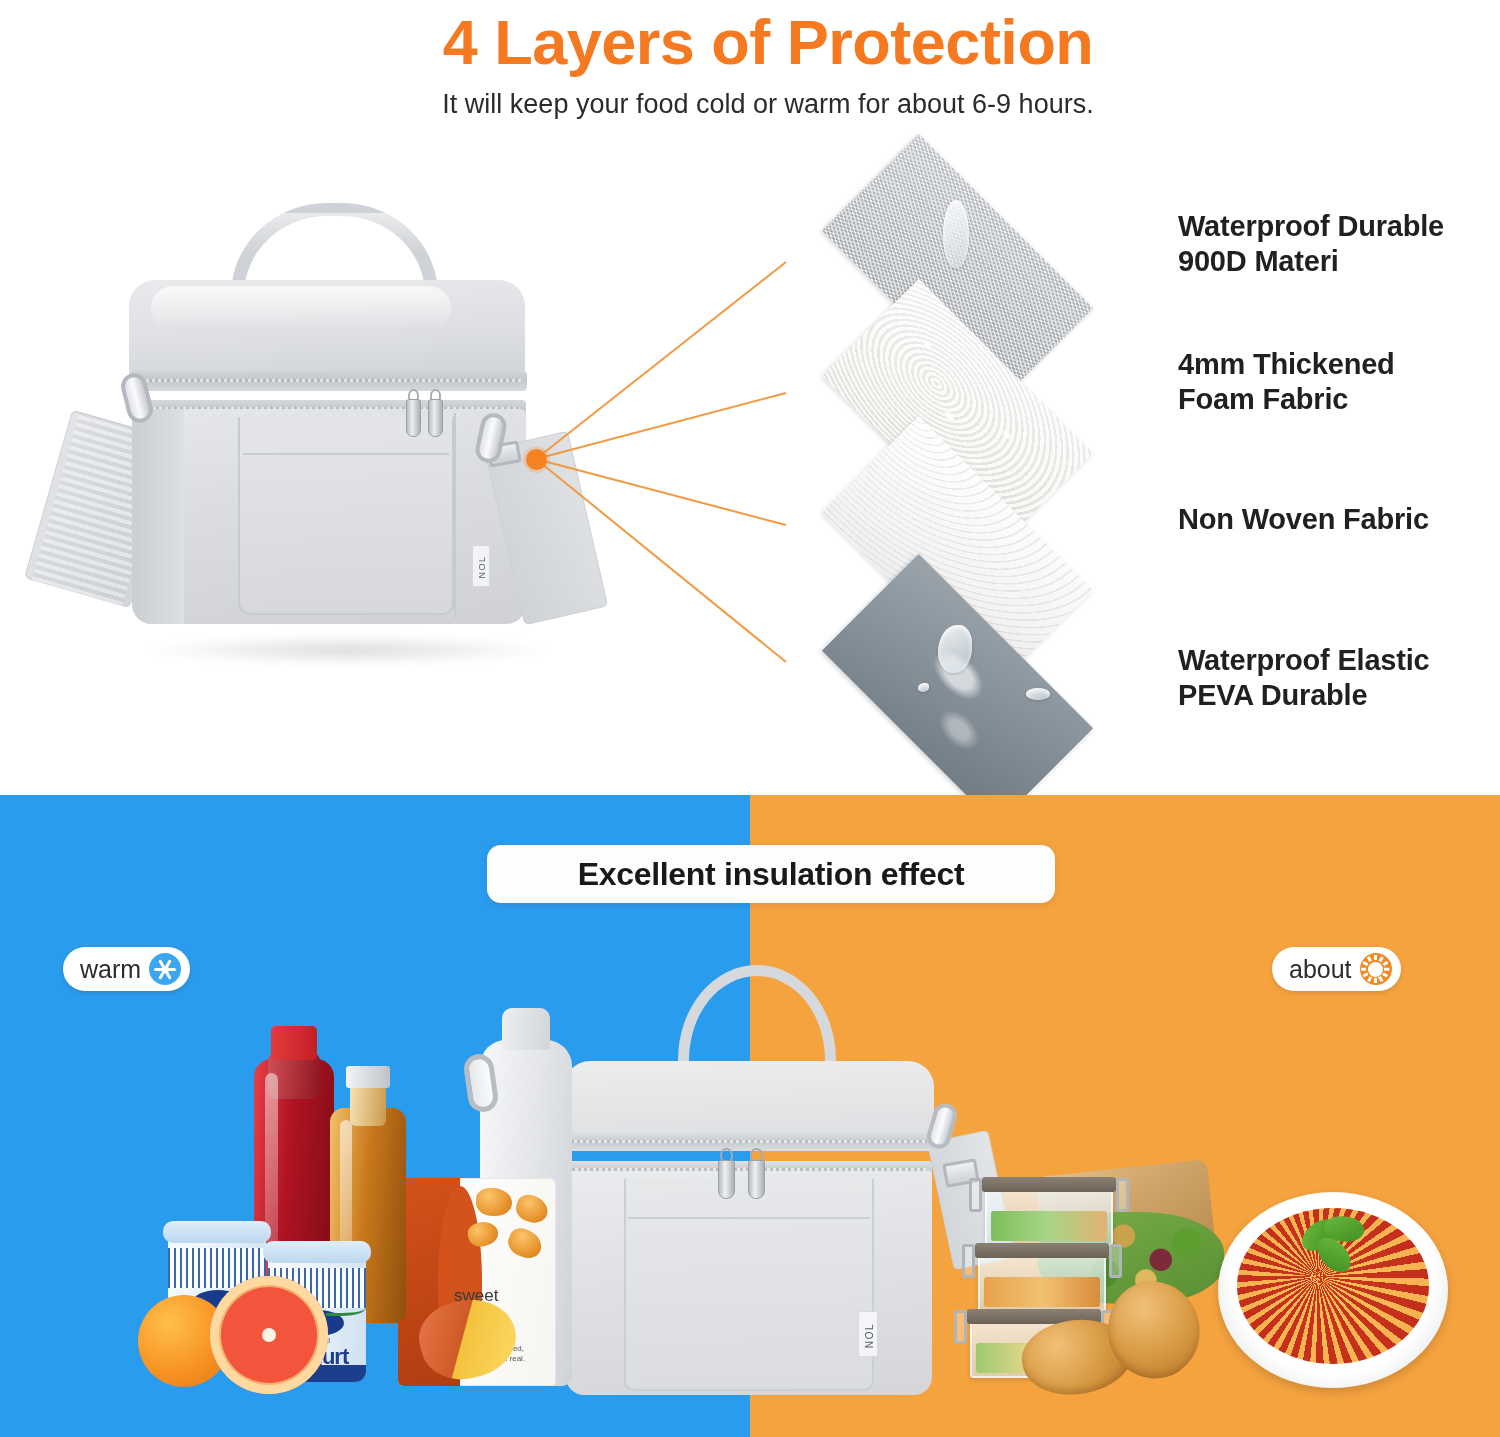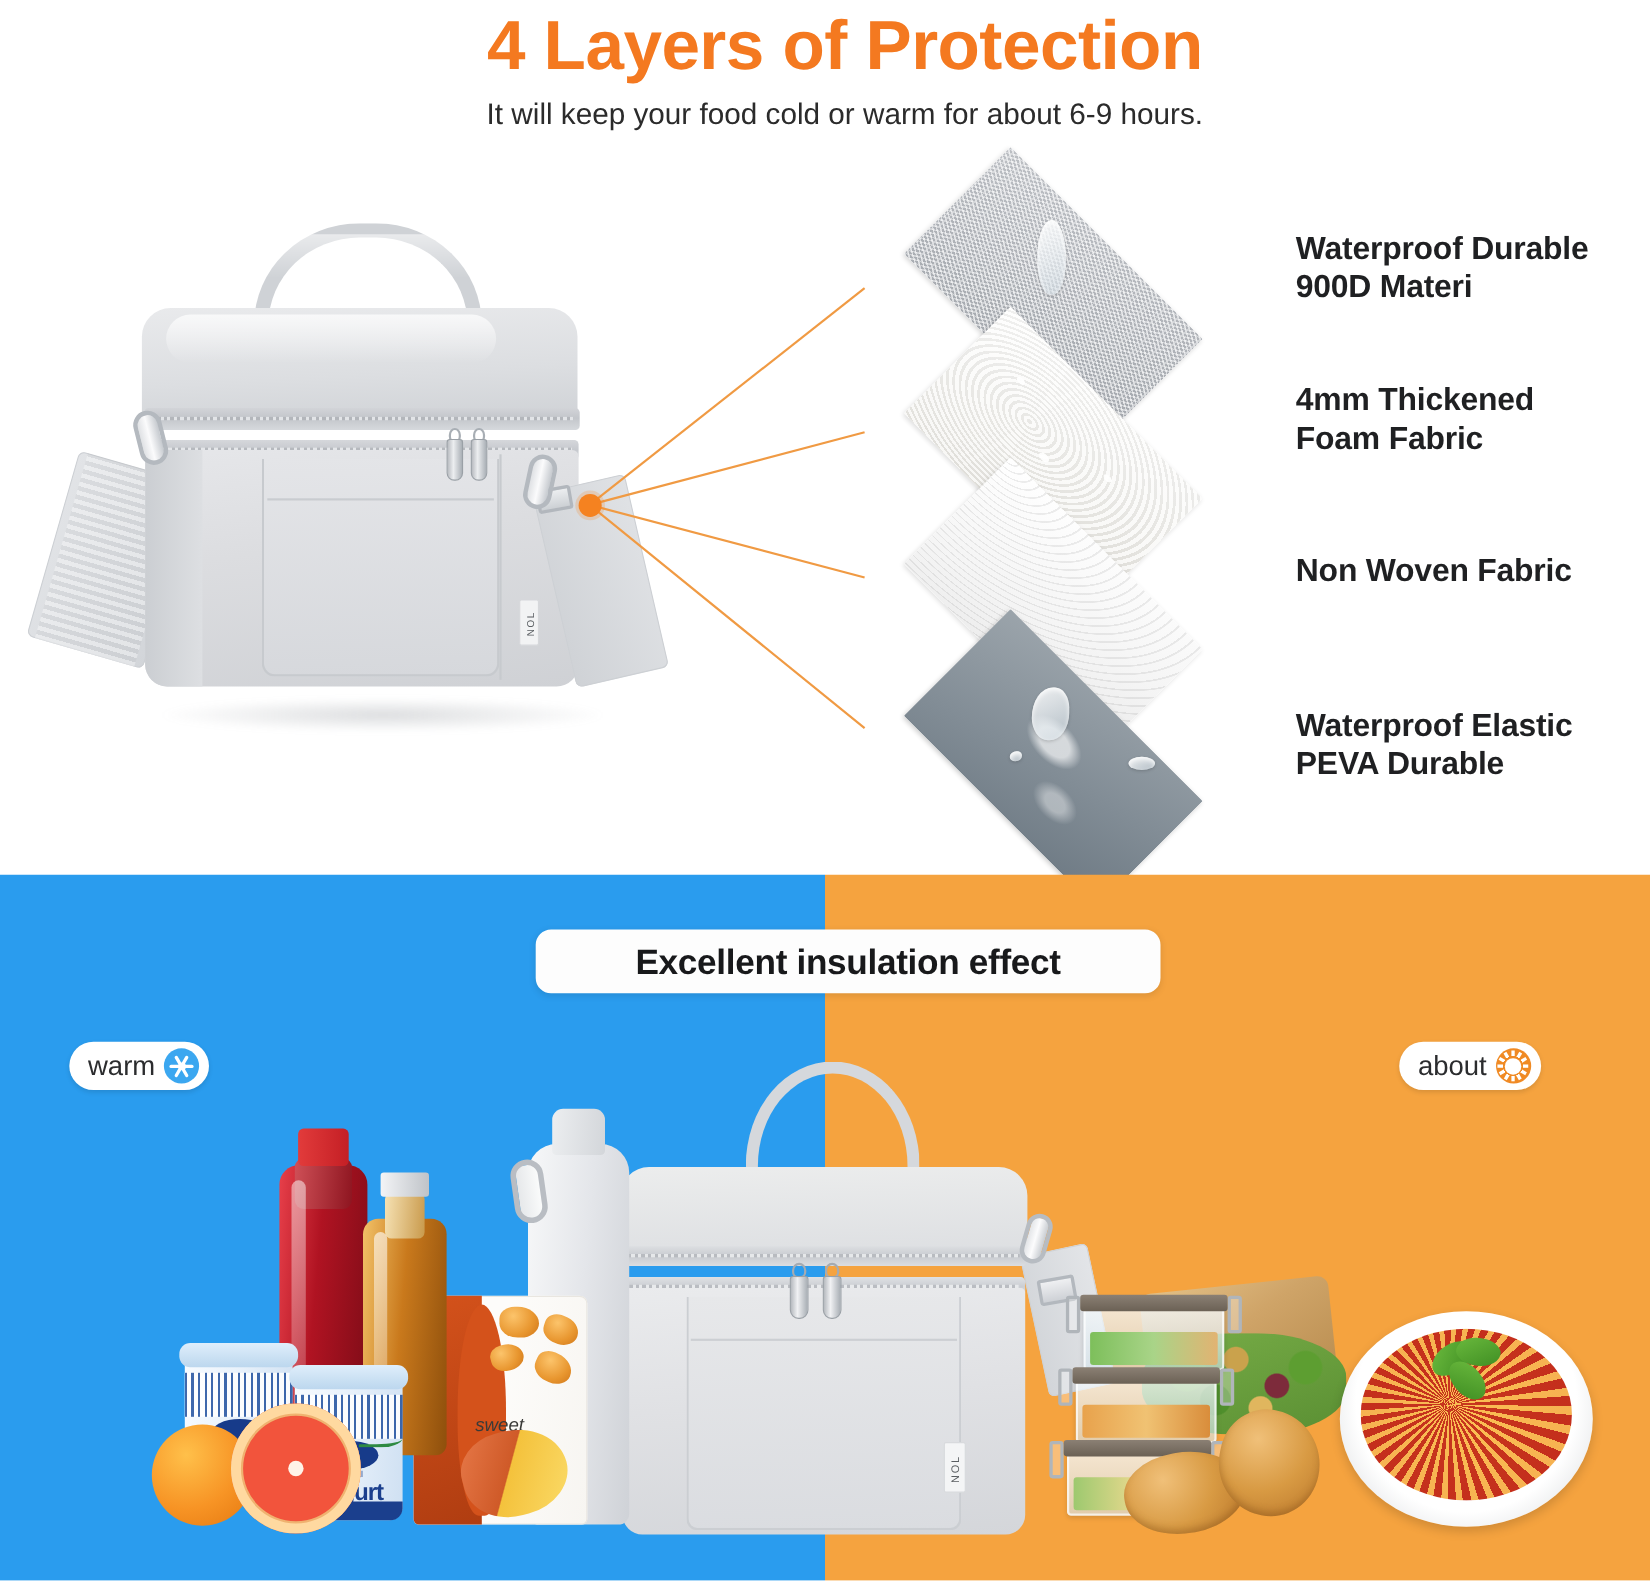--- a/index.html
+++ b/index.html
@@ -448,25 +448,24 @@
     position:absolute; left:20px; top:-24px; width:36px; height:42px;
     background:linear-gradient(95deg,#f6e2b4,#c99a4c); border-radius:6px;
   }
   #soda-amber .gloss{
     position:absolute; left:10px; top:12px; width:12px; bottom:16px;
     background:linear-gradient(180deg,rgba(255,255,255,.6),rgba(255,255,255,.15));
     border-radius:6px;
   }
 
   #chips{
-    left:376px; top:1178px; width:158px; height:208px;
+    left:398px; top:1178px; width:158px; height:208px;
     background:linear-gradient(100deg,#fdfcfa 0 46%,#f7f5f1 100%);
     border-radius:7px 7px 5px 5px;
     box-shadow:inset 0 0 0 1px #e9e6e0;
-    font-style:italic;
   }
   #chips .swoosh{
     position:absolute; left:0; top:0; width:62px; height:208px;
     background:linear-gradient(160deg,#d4521b,#b03d11);
     border-radius:7px 0 0 5px;
   }
   #chips .swoosh:after{
     content:""; position:absolute; right:-22px; top:8px; width:44px; height:192px;
     background:#d4521b; border-radius:50% 50% 44% 44%;
   }

